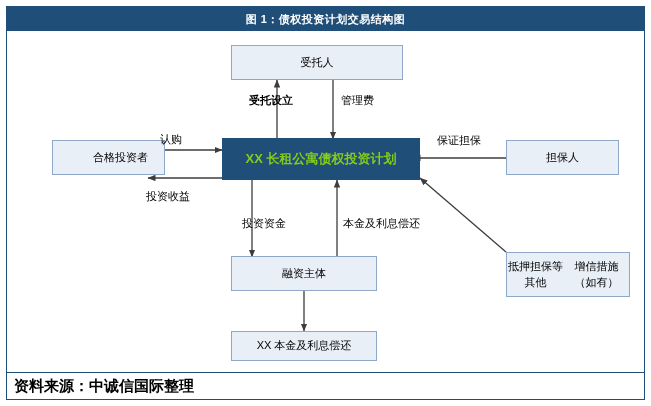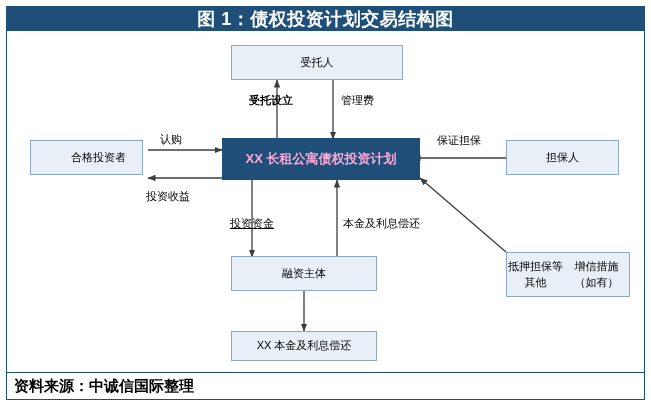--- a/index.html
+++ b/index.html
@@ -30,21 +30,21 @@
     position: absolute;
     left: 7px;
     top: 7px;
     width: 637px;
     height: 24px;
     background: #1f4e79;
     color: #ffffff;
     display: flex;
     align-items: center;
     justify-content: center;
-    font-size: 18px;
+    font-size: 11px;
     font-weight: bold;
     letter-spacing: 0.5px;
   }
   .source-rule {
     position: absolute;
     left: 7px;
     top: 372px;
     width: 637px;
     height: 1px;
     background: #1f4e79;
@@ -76,21 +76,21 @@
     color: #000000;
     line-height: 1.45;
   }
   .node-plain {
     background: #e9eff7;
     border: 1px solid #8ea9c6;
   }
   .node-center {
     background: #1f4e79;
     border: 1px solid #1f4e79;
-    color: #f9a8d4;
+    color: #84cc16;
     font-weight: bold;
     font-size: 13px;
   }
   .edge-label {
     position: absolute;
     font-size: 11px;
     color: #000000;
     white-space: nowrap;
   }
   svg.arrows {
@@ -134,21 +134,21 @@
 
     <line x1="337" y1="257" x2="337" y2="180" stroke="#3d3d3d" stroke-width="1.3" marker-end="url(#ah)"></line>
 
     <line x1="304" y1="290" x2="304" y2="331" stroke="#3d3d3d" stroke-width="1.3" marker-end="url(#ah)"></line>
   </svg>
 
   <div class="canvas">
 
     <div class="node node-plain" style="left:231px; top:45px; width:172px; height:35px;">受托人</div>
 
-    <div class="node node-plain" style="left:30px; top:140px; width:113px; height:35px;padding-left:24px;">合格投资者</div>
+    <div class="node node-plain" style="left:52px; top:140px; width:113px; height:35px;padding-left:24px;">合格投资者</div>
 
     <div class="node node-center" style="left:222px; top:138px; width:198px; height:42px;">XX 长租公寓债权投资计划</div>
 
     <div class="node node-plain" style="left:506px; top:140px; width:113px; height:35px;">担保人</div>
 
     <div class="node node-plain" style="left:506px; top:252px; width:124px; height:45px; flex-direction:row;">
       <span>抵押担保等其他</span>
       <span>增信措施（如有）</span>
     </div>
 
@@ -157,21 +157,21 @@
     <div class="node node-plain" style="left:231px; top:331px; width:146px; height:30px;">XX 本金及利息偿还</div>
 
     <div class="edge-label" style="left:249px; top:93px;font-weight:bold;">受托设立</div>
     <div class="edge-label" style="left:341px; top:93px;">管理费</div>
 
     <div class="edge-label" style="left:160px; top:132px;">认购</div>
     <div class="edge-label" style="left:146px; top:189px;">投资收益</div>
 
     <div class="edge-label" style="left:428px; top:133px;margin-left:9px;">保证担保</div>
 
-    <div class="edge-label" style="left:230px; top:216px;text-decoration:underline;">投资资金</div>
+    <div class="edge-label" style="left:242px; top:216px;">投资资金</div>
     <div class="edge-label" style="left:343px; top:216px;">本金及利息偿还</div>
 
   </div>
 
   <div class="source-rule"></div>
   <div class="source-text">资料来源：中诚信国际整理</div>
 
 </div>
 
 </body></html>

